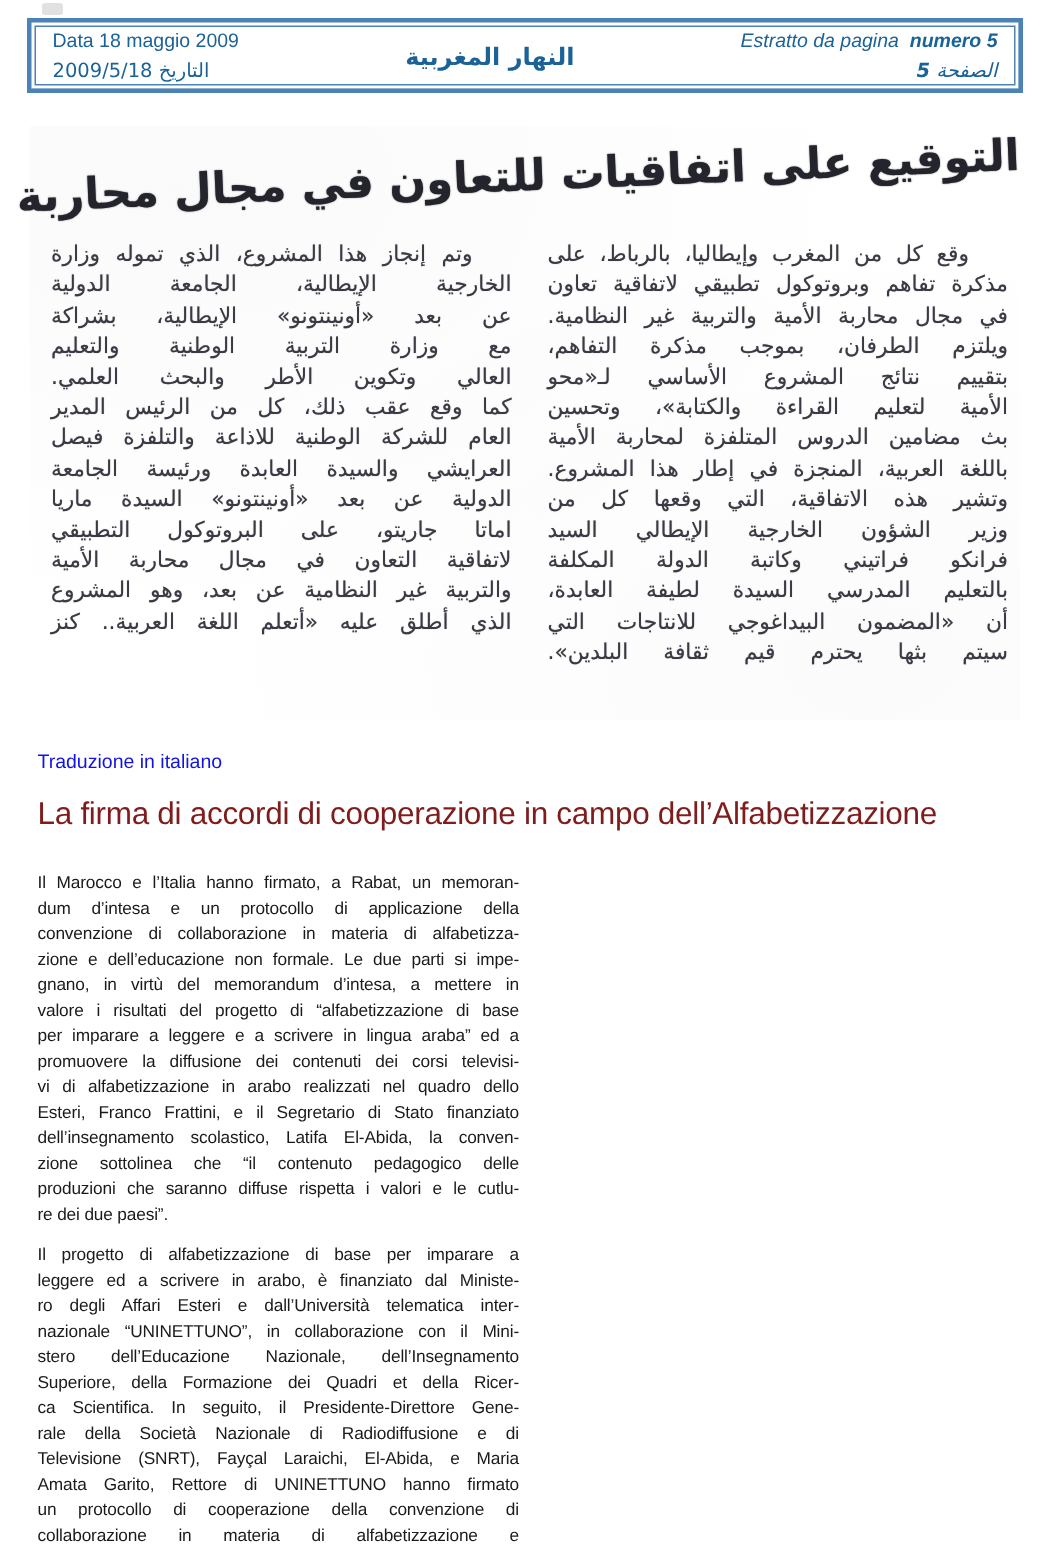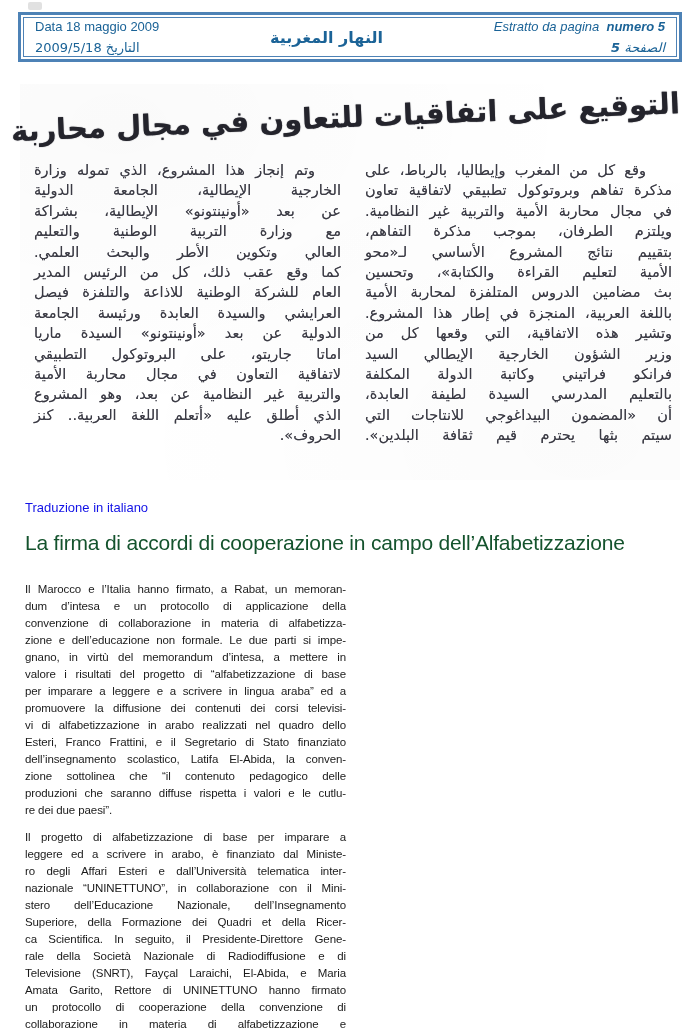--- a/index.html
+++ b/index.html
@@ -108,21 +108,21 @@
     left: 25px; top: 500px;
     font-size: 13px;
     color: #1212e6;
   }
   .it-headline {
     position: absolute;
     left: 25px; top: 531px;
     width: 650px;
     font-size: 21px;
     font-weight: 400;
-    color: #14532d;
+    color: #7f1d1d;
     letter-spacing: -0.2px;
   }
   .it-body {
     position: absolute;
     left: 25px; top: 581px;
     width: 652px;
     display: flex;
     gap: 10px;
     flex-direction: column;
   }
@@ -186,21 +186,20 @@
           <div class="line" data-name="text-line">مع وزارة التربية الوطنية والتعليم</div>
           <div class="line" data-name="text-line">العالي وتكوين الأطر والبحث العلمي.</div>
           <div class="line" data-name="text-line">كما وقع عقب ذلك، كل من الرئيس المدير</div>
           <div class="line" data-name="text-line">العام للشركة الوطنية للاذاعة والتلفزة فيصل</div>
           <div class="line" data-name="text-line">العرايشي والسيدة العابدة ورئيسة الجامعة</div>
           <div class="line" data-name="text-line">الدولية عن بعد «أونينتونو» السيدة ماريا</div>
           <div class="line" data-name="text-line">اماتا جاريتو، على البروتوكول التطبيقي</div>
           <div class="line" data-name="text-line">لاتفاقية التعاون في مجال محاربة الأمية</div>
           <div class="line" data-name="text-line">والتربية غير النظامية عن بعد، وهو المشروع</div>
           <div class="line" data-name="text-line">الذي أطلق عليه «أتعلم اللغة العربية.. كنز</div>
-          <div class="line last" data-name="text-line">الحروف».</div>
         </div>
     </div>
   </div>
 
   <div class="trad-label" data-name="translation-label">Traduzione in italiano</div>
   <h1 class="it-headline" data-name="translation-headline">La firma di accordi di cooperazione in campo dell’Alfabetizzazione</h1>
 
   <div class="it-body" data-name="translation-body">
     <div class="it-col" data-name="translation-column-left">
         <div class="line" data-name="text-line">Il Marocco e l’Italia hanno firmato, a Rabat, un memoran-</div>

